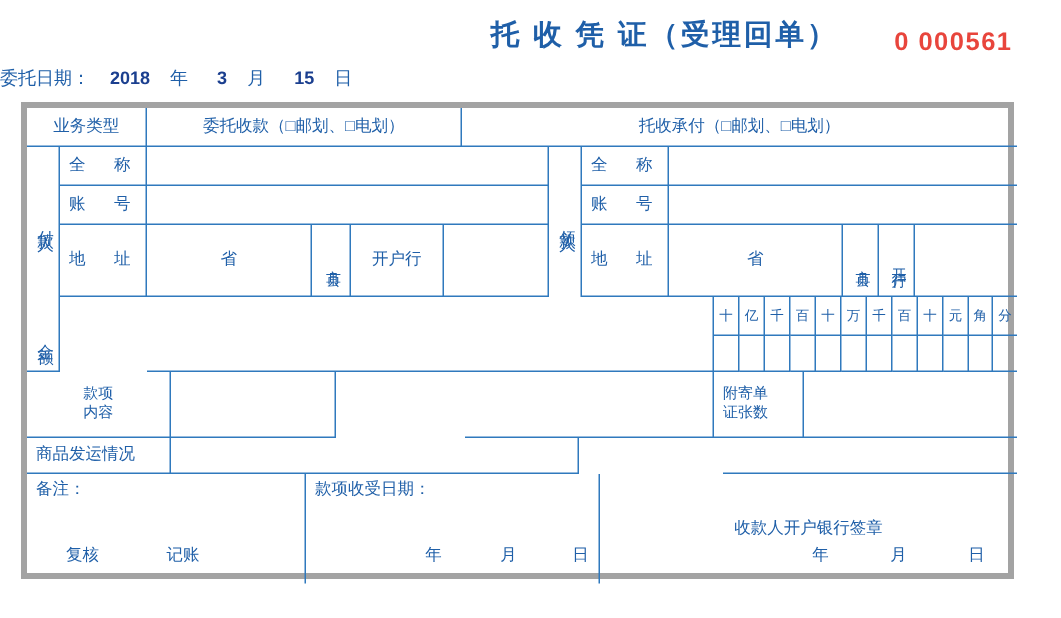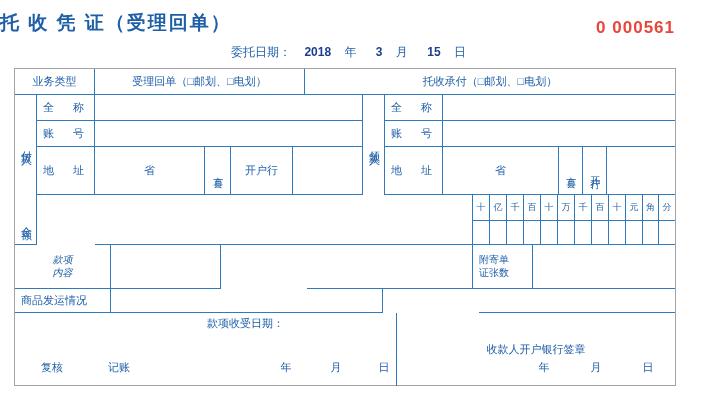--- a/index.html
+++ b/index.html
@@ -9,43 +9,43 @@
     font-family:"Liberation Sans","DejaVu Sans",sans-serif;
     color:#1b5e9e;
     position:relative;
     overflow:hidden;
   }
   .sheet{position:absolute;left:0;top:0;width:707px;height:412px;}
 
   
   .title{
     position:absolute;left:0;top:10px;width:559px;
-    text-align:left;
+    text-align:right;
     font-size:19px;font-weight:bold;color:#1f5fa8;
     letter-spacing:2px;
   }
   .serial{
     position:absolute;right:32px;top:18px;
     font-size:17px;font-weight:bold;color:#e8453c;
     letter-spacing:1px;
   }
   .dateline{
     position:absolute;left:0;top:44px;width:707px;
-    text-align:center;font-size:12px;color:#1f5fa8;
+    text-align:left;font-size:12px;color:#1f5fa8;
   }
   .dateline span{display:inline-block;}
   .dl-label{margin-right:4px;}
   .dl-val{font-weight:bold;color:#1b3f8f;margin:0 6px;}
   .dl-unit{margin:0 10px 0 4px;}
 
   
   .frame{
     position:absolute;left:14px;top:68px;
     width:662px;height:318px;
-    border:1px solid #a3a3a3;
+    border:4px solid #a3a3a3;
     box-sizing:border-box;
   }
   .cell{
     position:absolute;
     box-sizing:border-box;
     font-size:11px;
     color:#1f5fa8;
     display:flex;
     align-items:center;
     justify-content:center;
@@ -80,21 +80,21 @@
     <span class="dl-unit">年</span>
     <span class="dl-val">3</span>
     <span class="dl-unit">月</span>
     <span class="dl-val">15</span>
     <span class="dl-unit">日</span>
   </div>
 
   <div class="frame">
 
     <div class="cell bb br" style="left:0;top:0;width:80px;height:26px;">业务类型</div>
-    <div class="cell bb br" style="left:80px;top:0;width:210px;height:26px;">受理回单（□邮划、□电划）</div>
+    <div class="cell bb br" style="left:80px;top:0;width:210px;height:26px;">委托收款（□邮划、□电划）</div>
     <div class="cell bb" style="left:290px;top:0;width:370px;height:26px;">托收承付（□邮划、□电划）</div>
 
     <div class="cell br" style="left:0;top:26px;width:22px;height:100px;">
       <span class="vtext">付款人</span>
     </div>
 
     <div class="cell bb br spaced" style="left:22px;top:26px;width:58px;height:26px;">全　称</div>
     <div class="cell bb br" style="left:80px;top:26px;width:268px;height:26px;"></div>
 
     <div class="cell br" style="left:348px;top:26px;width:22px;height:100px;">
@@ -155,32 +155,33 @@
     <div class="cell bb br" style="left:509px;top:152px;width:17px;height:24px;"></div>
     <div class="cell bb br" style="left:526px;top:152px;width:17px;height:24px;"></div>
     <div class="cell bb br" style="left:543px;top:152px;width:17px;height:24px;"></div>
     <div class="cell bb br" style="left:560px;top:152px;width:17px;height:24px;"></div>
     <div class="cell bb br" style="left:577px;top:152px;width:17px;height:24px;"></div>
     <div class="cell bb br" style="left:594px;top:152px;width:17px;height:24px;"></div>
     <div class="cell bb br" style="left:611px;top:152px;width:17px;height:24px;"></div>
     <div class="cell bb br" style="left:628px;top:152px;width:16px;height:24px;"></div>
     <div class="cell bb" style="left:644px;top:152px;width:16px;height:24px;"></div>
 
-    <div class="cell bb br small" style="left:0;top:176px;width:96px;height:44px;white-space:pre-line;font-style:italic;">款项
+    <div class="cell bb br small" style="left:0;top:176px;width:96px;height:44px;white-space:pre-line;">款项
 内容</div>
     <div class="cell bb br" style="left:96px;top:176px;width:110px;height:44px;"></div>
     <div class="cell bb br" style="left:292px;top:176px;width:166px;height:44px;"></div>
     <div class="cell bb br small left" style="left:458px;top:176px;width:60px;height:44px;white-space:pre-line;">附寄单
 证张数</div>
     <div class="cell bb" style="left:518px;top:176px;width:142px;height:44px;"></div>
 
     <div class="cell bb br left" style="left:0;top:220px;width:96px;height:24px;">商品发运情况</div>
     <div class="cell bb br" style="left:96px;top:220px;width:272px;height:24px;"></div>
     <div class="cell bb" style="left:464px;top:220px;width:196px;height:24px;"></div>
 
+    <div class="cell br left topleft" style="left:0;top:244px;width:186px;height:73px;">备注：</div>
 
     <div class="cell br left topleft" style="left:186px;top:244px;width:196px;height:73px;">款项收受日期：</div>
 
     <div class="cell" style="left:382px;top:244px;width:278px;height:73px;">收款人开户银行签章</div>
 
     <div class="cell" style="left:11px;top:290px;width:52px;height:18px;">复核</div>
     <div class="cell" style="left:78px;top:290px;width:52px;height:18px;">记账</div>
 
     <div class="cell" style="left:260px;top:290px;width:22px;height:18px;">年</div>
     <div class="cell" style="left:310px;top:290px;width:22px;height:18px;">月</div>

